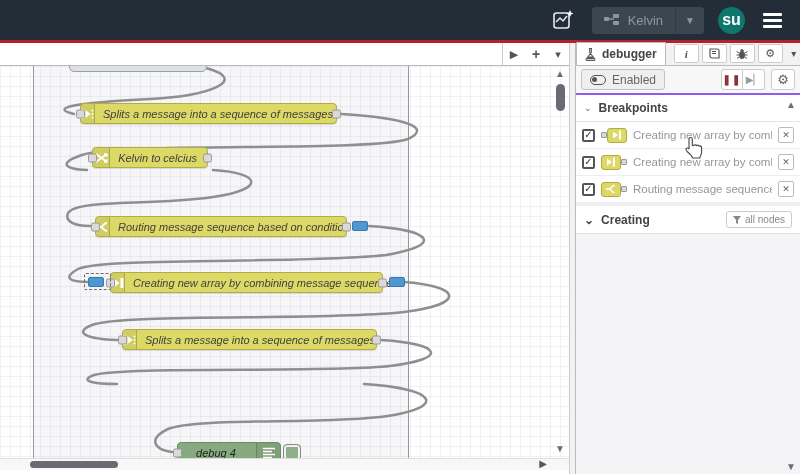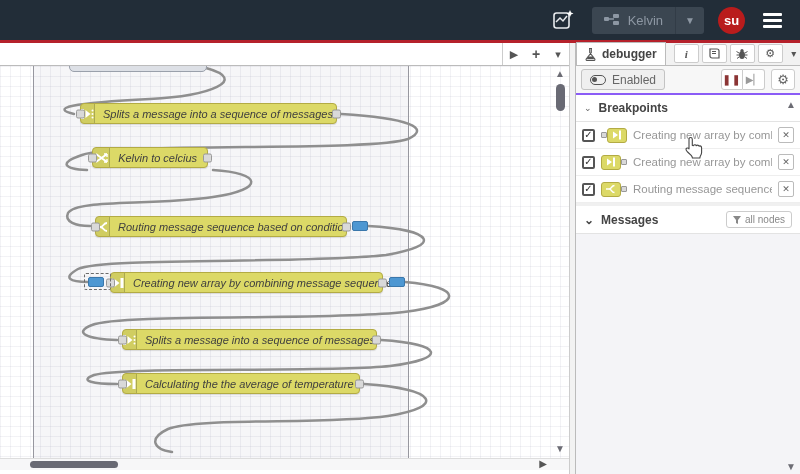--- a/index.html
+++ b/index.html
@@ -5,21 +5,21 @@
   * { margin:0; padding:0; box-sizing:border-box; }
   html,body { width:800px; height:474px; overflow:hidden; font-family:"Liberation Sans",sans-serif; background:#fff; }
 
   
   .header { height:40px; background:#222d38; display:flex; align-items:center; justify-content:flex-end; gap:14px; padding-right:14px; }
   .hdr-icon-btn { width:30px; height:30px; display:flex; align-items:center; justify-content:center; }
   .deploy-btn { height:27px; background:#3b4651; border-radius:3px; display:flex; align-items:center; color:#8d97a3; }
   .deploy-main { display:flex; align-items:center; gap:8px; padding:0 12px; }
   .deploy-caret { padding:0 9px; border-left:1px solid #323c47; font-size:10px; color:#8d97a3; align-self:stretch; display:flex; align-items:center; }
   .deploy-label { font-size:13px; }
-  .avatar { width:27px; height:27px; border-radius:50%; background:#b91c1c; color:#fff; font-size:13px; font-weight:bold; display:flex; align-items:center; justify-content:center; }
+  .avatar { width:27px; height:27px; border-radius:50%; background:#0f766e; color:#fff; font-size:16px; font-weight:bold; display:flex; align-items:center; justify-content:center; }
   .burger { display:flex; flex-direction:column; gap:3px; padding:4px; }
   .burger span { width:19px; height:3px; background:#fff; border-radius:1px; }
   .redline { height:3px; background:#b5212b; }
 
   
   .main { display:flex; height:431px; }
   .canvas-col { width:569px; display:flex; flex-direction:column; }
   .splitter { width:7px; background:#f2f2f2; border-left:1px solid #ccc; border-right:1px solid #bbb; }
   .sidebar { width:224px; display:flex; flex-direction:column; background:#fff; }
 
@@ -227,34 +227,31 @@
               <path d="M0 1 h3 v10 h-3 z M4.5 2 l5 4 -5 4 z" fill="#fff"></path>
               <circle cx="11.5" cy="2.5" r="1" fill="#fff"></circle>
               <circle cx="11.5" cy="6" r="1" fill="#fff"></circle>
               <circle cx="11.5" cy="9.5" r="1" fill="#fff"></circle>
             </svg>
         </div>
         <span class="nlabel">Splits a message into a sequence of messages.</span>
         <span class="port pout"></span>
       </div>
 
-      <div class="node" style="left:122px; top:307px; width:238px;">
-        <span class="port pin"></span>
-        <div class="nicon">
-          <svg width="13" height="12" viewBox="0 0 13 12">
-              <circle cx="1.5" cy="2.5" r="1" fill="#fff"></circle>
-              <circle cx="1.5" cy="6" r="1" fill="#fff"></circle>
-              <circle cx="1.5" cy="9.5" r="1" fill="#fff"></circle>
-              <path d="M3.5 2 l5 4 -5 4 z M9.5 1 h3 v10 h-3 z" fill="#fff"></path>
-            </svg>
-        </div>
-        <span class="nlabel">Calculating the the average of temperature</span>
-        <span class="port pout"></span>
-      </div>
-
+
+      <div class="node debug" style="left:177px; top:376px; width:104px;">
+        <span class="port pin"></span>
+        <span class="nlabel" style="flex:1; text-align:center;">debug 4</span>
+        <div class="nicon">
+          <svg width="12" height="12" viewBox="0 0 12 12">
+              <path d="M0 1.5 h12 M0 4.5 h9 M0 7.5 h12 M0 10.5 h9" stroke="#fff" stroke-width="1.6"></path>
+            </svg>
+        </div>
+        <span class="debug-toggle"></span>
+      </div>
 
       <div class="vscroll">
         <span class="arrow-up">▲</span>
         <div class="thumb"></div>
         <span class="arrow-dn">▼</span>
       </div>
     </div>
 
     <div class="hscroll">
       <div class="thumb"></div>
@@ -361,21 +358,21 @@
               </svg>
             </span>
           <span class="mini-port"></span>
         </span>
         <span class="bp-label">Routing message sequence based on condition</span>
         <span class="x-btn">✕</span>
       </div>
 
       <div class="msg-header">
         <span class="chev">⌄</span>
-        <span>Messages</span>
+        <span>Creating</span>
         <span class="allnodes-btn">
           <svg width="8" height="8" viewBox="0 0 8 8">
               <path d="M0 0 h8 L5 4 v4 L3 7 v-3 Z" fill="#888"></path>
             </svg>
           <span>all nodes</span>
         </span>
       </div>
       <div class="msg-empty"></div>
       <span class="sb-scroll-dn">▼</span>
     </div>

